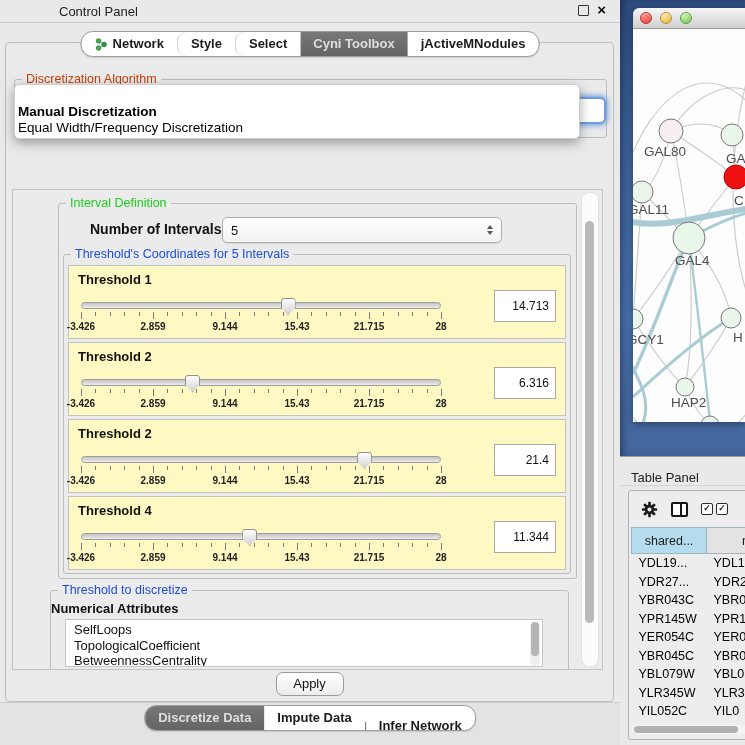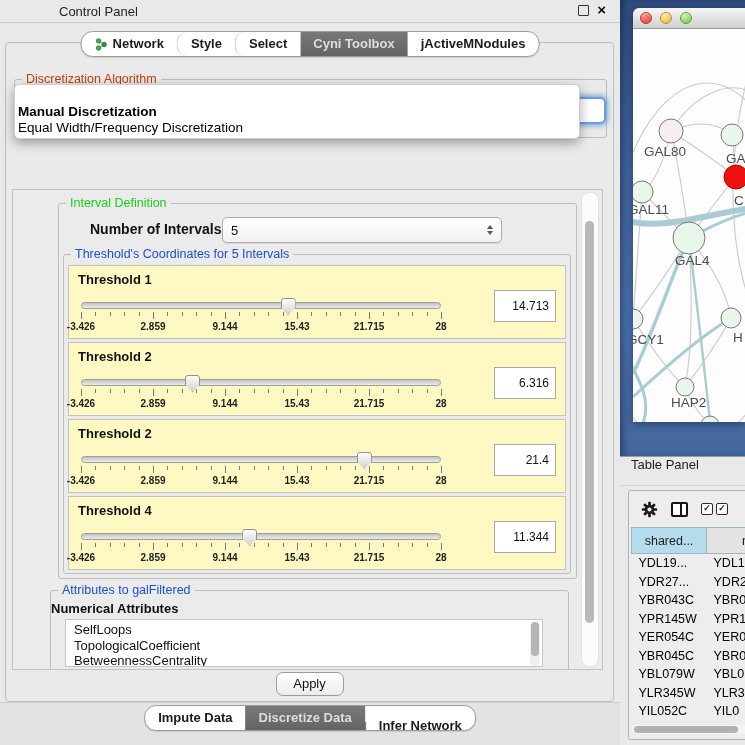--- a/index.html
+++ b/index.html
@@ -100,21 +100,21 @@
            box-shadow:inset 6px 0 8px -4px rgba(0,0,20,.45);}
   .net-window{position:absolute;left:13px;top:8px;width:112px;height:414px;border-radius:6px 0 0 0;overflow:hidden;box-shadow:0 2px 8px rgba(0,0,0,.4);}
   .nw-titlebar{height:20px;background:linear-gradient(#f7f7f7,#cfcfcf);border-bottom:1px solid #9a9a9a;display:flex;align-items:center;gap:8px;padding-left:7px;}
   .tl{width:12px;height:12px;border-radius:50%;box-shadow:inset 0 1px 1px rgba(255,255,255,.7);}
   .tl.red{background:radial-gradient(circle at 35% 30%,#ff8f84,#dd3e36);border:1px solid #b2342c;box-sizing:border-box;}
   .tl.yellow{background:radial-gradient(circle at 35% 30%,#ffe9a0,#e6af38);border:1px solid #ba8c2c;box-sizing:border-box;}
   .tl.green{background:radial-gradient(circle at 35% 30%,#c8f2ae,#77c24f);border:1px solid #5f9c3e;box-sizing:border-box;}
   .nw-canvas{position:relative;height:394px;background:#fdfdfd;}
 
   #table-panel-region{position:absolute;left:620px;top:456px;width:125px;height:289px;background:#e9e9e9;border-top:1px solid #9a9a9a;}
-  .tp-header{height:28px;display:flex;align-items:flex-start;border-bottom:1px solid #d6d6d6;}
+  .tp-header{height:28px;display:flex;align-items:flex-end;border-bottom:1px solid #d6d6d6;}
   .tp-header-title{font-size:13px;color:#222;padding-left:11px;}
   .tp-inner{position:absolute;left:8px;top:33px;width:130px;height:248px;border:1px solid #b2b2b2;border-radius:3px;background:#ededed;overflow:hidden;}
   .tp-toolbar{height:36px;display:flex;align-items:center;gap:13px;padding-left:12px;}
   .icon-gear{display:block;}
   .icon-cols{width:17px;height:15px;border:2px solid #151515;border-radius:2px;position:relative;background:#fff;box-sizing:border-box;}
   .icon-cols::after{content:"";position:absolute;left:50%;top:0;bottom:0;width:2px;background:#151515;}
   .cbx{width:10px;height:10px;border:1.4px solid #2c2c2c;border-radius:2px;background:#fff;font-size:9px;line-height:9px;font-weight:bold;color:#222;text-align:center;}
   .cb-pair{display:flex;gap:3px;}
   table.data{border-collapse:collapse;margin-left:2px;font-size:12.5px;}
   table.data th{height:23px;font-weight:normal;color:#1d1d1d;border:1px solid #9eb6c2;}
@@ -343,21 +343,21 @@
                   <span class="axis-label" style="left: 80%;">21.715</span>
                   <span class="axis-label" style="left: 100%;">28</span>
                 </div>
             </div>
             <div class="tp-value">11.344</div>
           </div>
         </div>
       </div>
 
       <div class="group attr-group">
-        <span class="group-title t-blue">Attributes to galFiltered</span>
+        <span class="group-title t-blue">Threshold to discretize</span>
         <span class="attr-subtitle">Numerical Attributes</span>
         <div class="attr-list">
           <div class="list-item">SelfLoops</div>
             <div class="list-item">TopologicalCoefficient</div>
             <div class="list-item">BetweennessCentrality</div>
             <span class="lscroll">
               <span class="thumb"></span>
             </span>
         </div>
       </div>
@@ -386,22 +386,22 @@
     <span class="tab">jActiveMNodules</span>
   </div>
 
   <div class="popup">
     <div class="popup-opt b">Manual Discretization</div>
     <div class="popup-opt r">Equal Width/Frequency Discretization</div>
   </div>
 
   <div class="bottom-band">
     <div class="bottom-tabs">
+      <span class="tab selected">Discretize Data</span>
       <span class="tab">Impute Data</span>
-      <span class="tab selected">Discretize Data</span>
       <span class="tab after-selected">Infer Network</span>
     </div>
   </div>
 </div>
 
 <div id="desktop">
   <div class="net-window">
     <div class="nw-titlebar">
       <span class="tl red"></span>
       <span class="tl yellow"></span>

